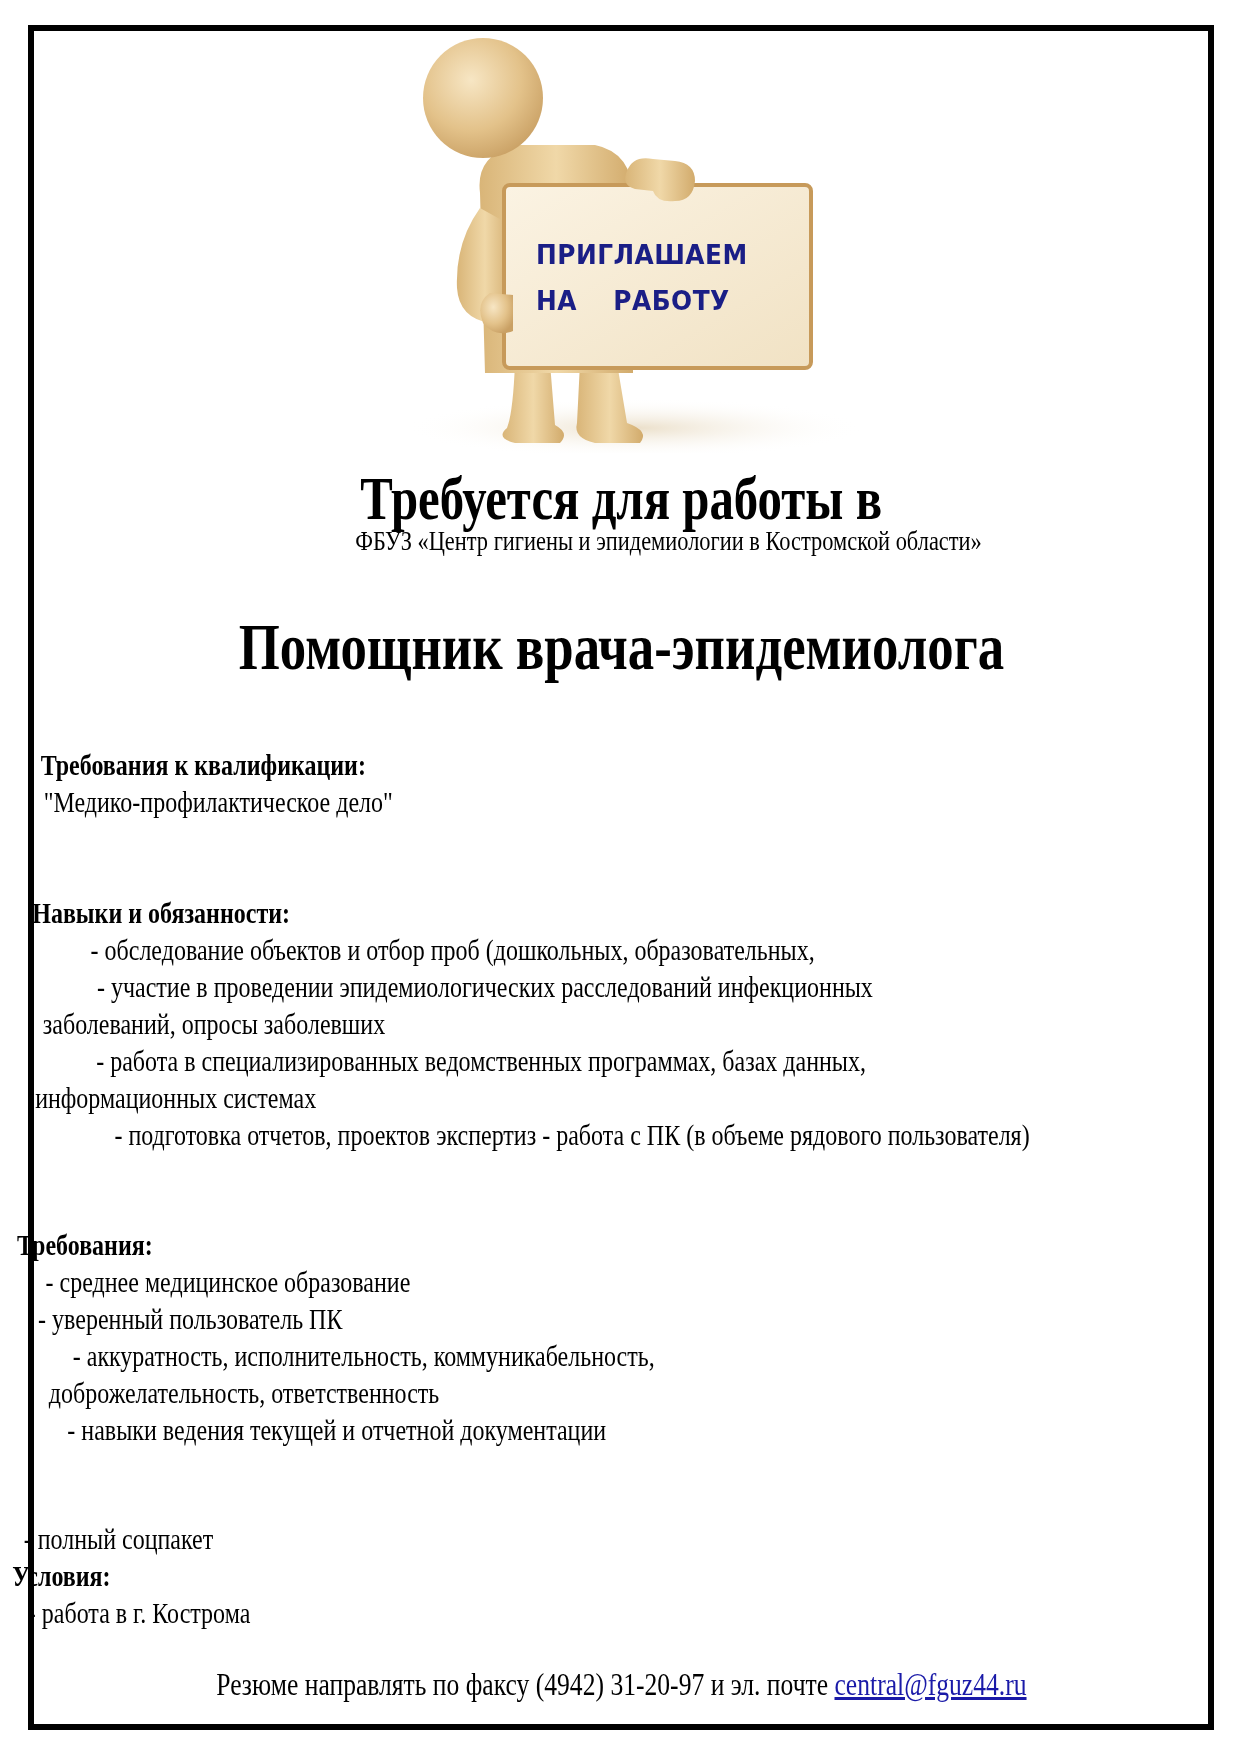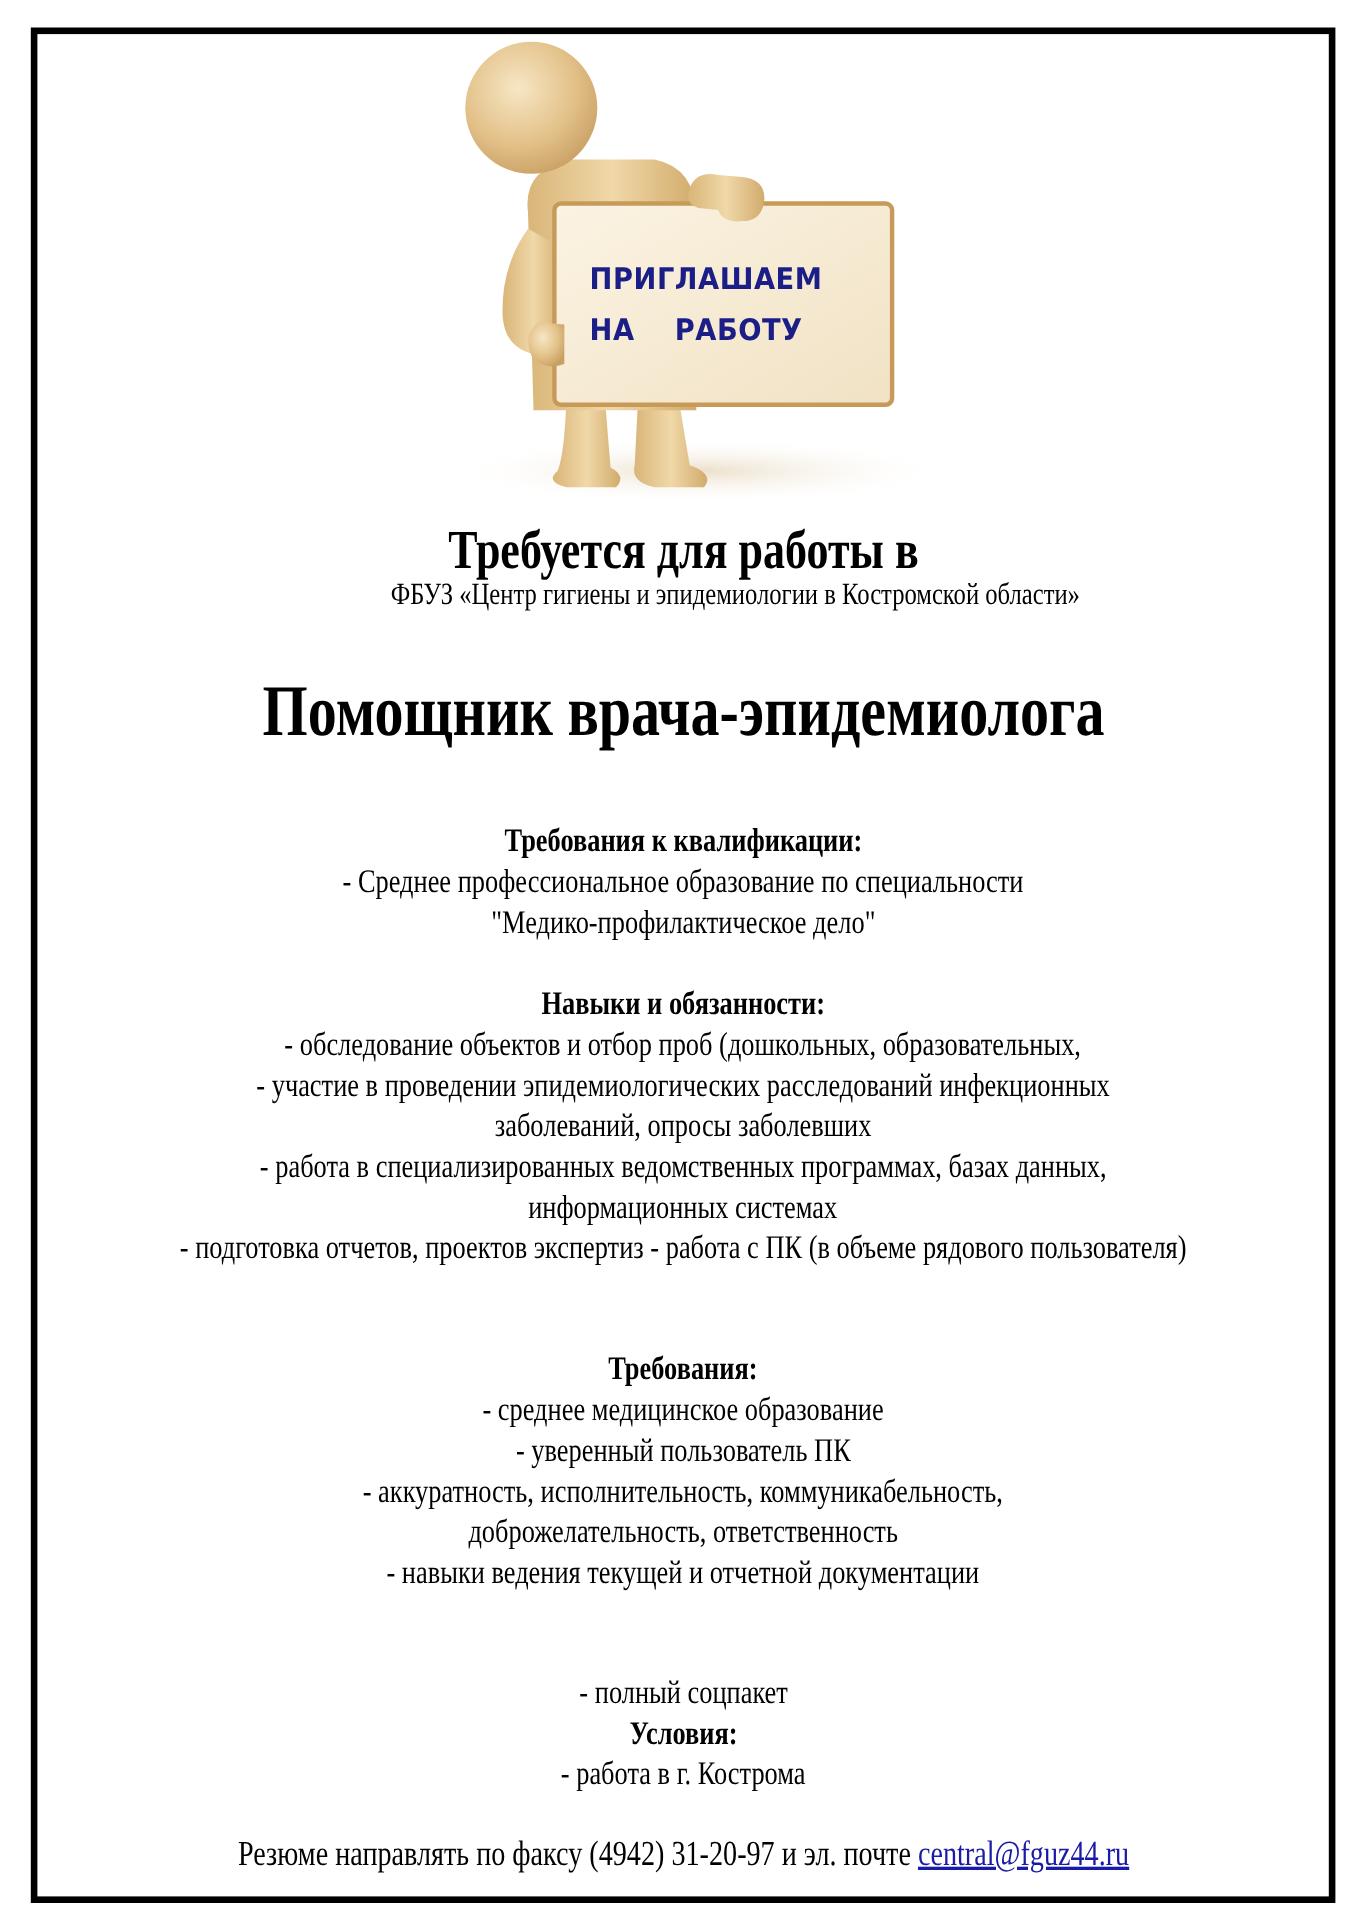--- a/index.html
+++ b/index.html
@@ -8,24 +8,24 @@
     .frame { position:absolute; left:28px; top:25px; width:1174px; height:1693px;
              border:6px solid #000; box-sizing:content-box; }
     .illus { position:absolute; left:395px; top:33px; width:480px; height:420px; }
     .sign-text { position:absolute; left:536px; top:232px; width:260px;
                  font-family:"DejaVu Sans","Liberation Sans",sans-serif; font-weight:bold;
                  color:#1a1e86; font-size:27px; line-height:46px; letter-spacing:0.5px;
                  transform:scaleX(0.92); transform-origin:left top; }
     .sign-text .l2 { white-space:pre; }
     .cx { position:absolute; left:0; width:1242px; text-align:center; white-space:nowrap; }
     .squash { display:inline-block; transform:scaleX(0.80); transform-origin:center; }
-    .t1 { top:467px; font-size:50px; font-weight:bold; line-height:64px; }
+    .t1 { top:467px; font-size:61px; font-weight:bold; line-height:64px; }
     .t2 { top:526px; font-size:28px; line-height:30px;margin-left:48px; }
     .t3 { top:613px; font-size:66px; font-weight:bold; line-height:68px; }
-    .sec { position:absolute; left:0; width:1242px; text-align:center; }
+    .sec { position:absolute; left:0; width:1242px; text-align:left; }
     .sec .line { display:block; height:37px; line-height:37px; font-size:30px; white-space:nowrap; }
     .sec .head { font-weight:bold; text-decoration:underline; text-decoration-thickness:2px; text-underline-offset:3px; }
     .s1 { top:746px; }
     .s2 { top:894px; }
     .s3 { top:1226px; }
     .s4 { top:1520px; }
     .footer { top:1664px; font-size:32px; line-height:40px;font-family:Liberation Serif, serif; }
     .footer a { color:#1a1aa8; text-decoration:underline; }
   </style>
 </head>
@@ -82,21 +82,20 @@
 </div>
 <div class="cx t2">
   <span class="squash">ФБУЗ «Центр гигиены и эпидемиологии в Костромской области»</span>
 </div>
 <div class="cx t3">
   <span class="squash">Помощник врача-эпидемиолога</span>
 </div>
 
 <div class="sec s1">
   <span class="line head"><span class="squash">Требования к квалификации:</span></span>
-  <span class="line"><span class="squash">- Среднее профессиональное образование по специальности</span></span>
   <span class="line"><span class="squash">"Медико-профилактическое дело"</span></span>
 </div>
 
 <div class="sec s2">
   <span class="line head"><span class="squash">Навыки и обязанности:</span></span>
   <span class="line"><span class="squash">- обследование объектов и отбор проб (дошкольных, образовательных,</span></span>
   <span class="line"><span class="squash">- участие в проведении эпидемиологических расследований инфекционных</span></span>
   <span class="line"><span class="squash">заболеваний, опросы заболевших</span></span>
   <span class="line"><span class="squash">- работа в специализированных ведомственных программах, базах данных,</span></span>
   <span class="line"><span class="squash">информационных системах</span></span>

